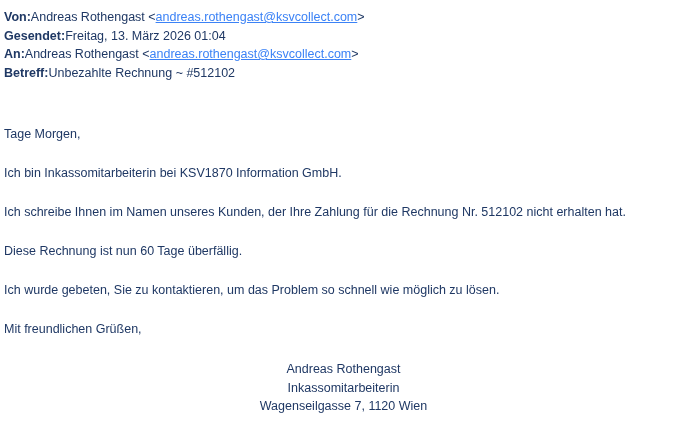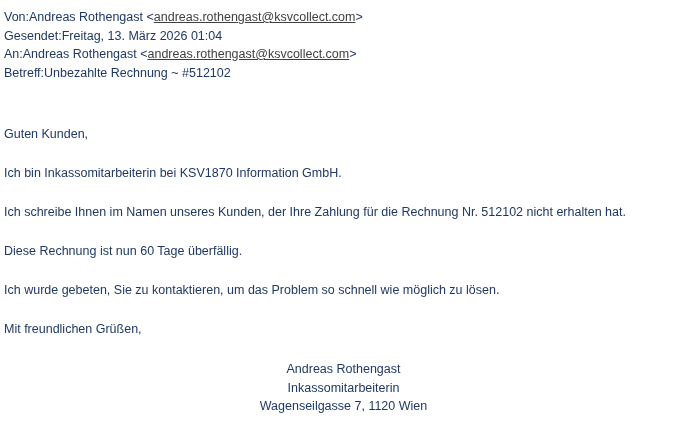--- a/index.html
+++ b/index.html
@@ -25,28 +25,28 @@
     font-size: 12.5px;
     line-height: 18.5px;
     color: #1f3864;
   }
   .hdr-row {
     white-space: nowrap;
     margin: 0;
     padding: 0;
   }
   .hdr-label {
-    font-weight: normal;
+    font-weight: bold;
   }
   .hdr-value {
     font-weight: normal;
     margin-top: 20px;
   }
   a.email-link {
-    color: #404040;
+    color: #3b82f6;
     text-decoration: underline;
   }
   .body-block {
     margin-top: 44px;
     font-size: 12.5px;
     line-height: 17px;
     color: #1f3864;
   }
   .para {
     margin: 0 0 22px 0;
@@ -81,21 +81,21 @@
       <span class="hdr-label">An:</span><span class="hdr-value">Andreas Rothengast &lt;</span><a class="email-link" href="#">andreas.rothengast@ksvcollect.com</a><span class="hdr-value">&gt;</span>
     </div>
 
     <div class="hdr-row">
       <span class="hdr-label">Betreff:</span><span class="hdr-value">Unbezahlte Rechnung ~ #512102</span>
     </div>
 
   </div>
 
   <div class="body-block">
-    <p class="para">Guten Kunden,</p>
+    <p class="para">Tage Morgen,</p>
     <p class="para">Ich bin Inkassomitarbeiterin bei KSV1870 Information GmbH.</p>
     <p class="para">Ich schreibe Ihnen im Namen unseres Kunden, der Ihre Zahlung für die Rechnung Nr. 512102 nicht erhalten hat.</p>
     <p class="para">Diese Rechnung ist nun 60 Tage überfällig.</p>
     <p class="para">Ich wurde gebeten, Sie zu kontaktieren, um das Problem so schnell wie möglich zu lösen.</p>
     <p class="para">Mit freundlichen Grüßen,</p>
 
     <div class="sig">
       <p class="sig-line">Andreas Rothengast</p>
       <p class="sig-line">Inkassomitarbeiterin</p>
       <p class="sig-line">Wagenseilgasse 7, 1120 Wien</p>

